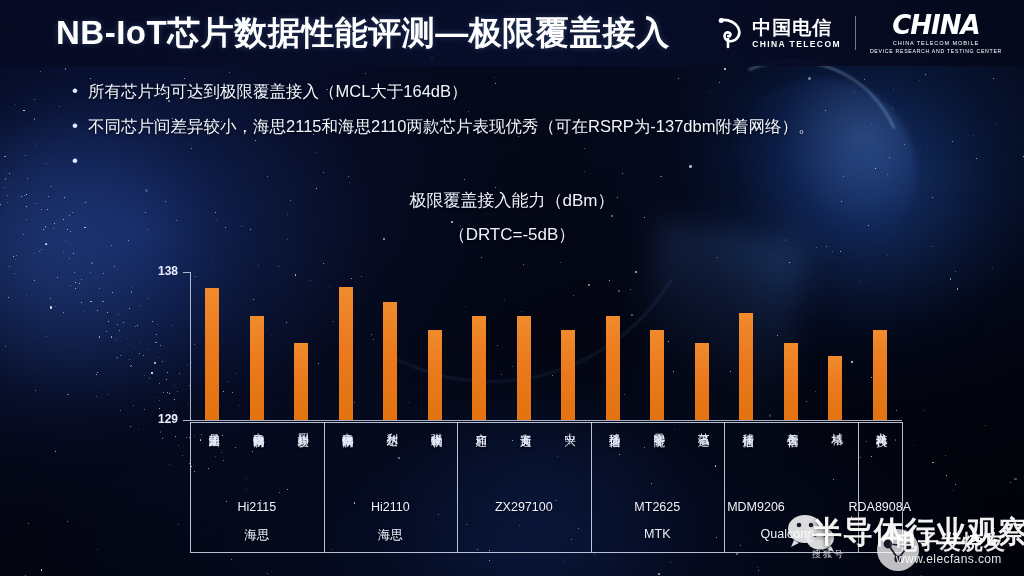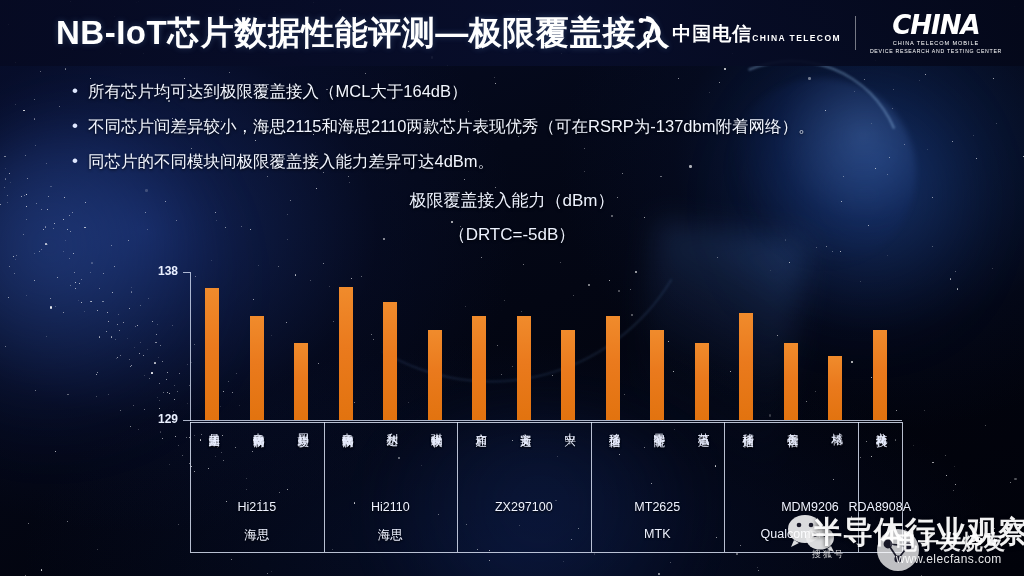--- a/index.html
+++ b/index.html
@@ -43,21 +43,21 @@
   
   .titlebar{position:absolute;left:0;top:0;width:1024px;height:66px;z-index:4;
      background:linear-gradient(90deg,rgba(6,10,34,.92),rgba(8,14,44,.88) 55%,rgba(4,8,26,.95));}
   .title-text{position:absolute;left:56px;top:11px;
      font-size:33px;font-weight:bold;color:#ffffff;letter-spacing:.5px;
      font-family:"Liberation Sans","DejaVu Sans",sans-serif;white-space:nowrap;
      text-shadow:0 0 6px rgba(140,190,255,.25);}
   .logos{position:absolute;right:22px;top:9px;height:48px;display:flex;align-items:center;gap:14px;}
   .ct-logo{display:flex;align-items:center;gap:7px;}
   .ct-mark{width:30px;height:32px;position:relative;}
-  .ct-txt{display:flex;flex-direction:row;line-height:1;align-items:flex-end;}
+  .ct-txt{display:flex;flex-direction:column;line-height:1;}
   .ct-cn{font-size:19px;color:#fff;font-weight:bold;letter-spacing:1px;}
   .ct-en{font-size:8.5px;color:#fff;font-weight:bold;letter-spacing:1.4px;margin-top:3px;}
   .divider-v{width:1px;height:34px;background:rgba(255,255,255,.45);}
   .drtc{display:flex;flex-direction:column;align-items:center;line-height:1;}
   .drtc-mark{font-size:26px;font-weight:bold;color:#fff;letter-spacing:-1px;font-style:italic;
      font-family:"DejaVu Sans",sans-serif;}
   .drtc-s1{font-size:5.6px;color:#fff;letter-spacing:.9px;margin-top:3px;}
   .drtc-s2{font-size:5.2px;color:#fff;letter-spacing:.7px;margin-top:2px;}
 
   
@@ -611,21 +611,20 @@
     <div class="bullet">
       <span class="dot">•</span>
       <span class="btxt">所有芯片均可达到极限覆盖接入（MCL大于164dB）</span>
     </div>
     <div class="bullet">
       <span class="dot">•</span>
       <span class="btxt">不同芯片间差异较小，海思2115和海思2110两款芯片表现优秀（可在RSRP为-137dbm附着网络）。</span>
     </div>
     <div class="bullet">
       <span class="dot">•</span>
-      <span class="btxt">同芯片的不同模块间极限覆盖接入能力差异可达4dBm。</span>
     </div>
   </div>
 
 <div class="chart-title">极限覆盖接入能力（dBm）</div>
 <div class="chart-sub">（DRTC=-5dB）</div>
 
 <div id="chart">
     <div class="ytick" style="left:138px;top:264px;">138</div>
     <div class="ytick" style="left:138px;top:412px;">129</div>
     <div class="axis-line" style="left:190px;top:272px;width:1px;height:149px;"></div>
@@ -672,21 +671,21 @@
     <div class="vendorlabel" style="left:186.8px;top:527px;width:140px;">海思</div>
     <div class="grp-line" style="left:323.5px;top:422px;height:130px;"></div>
     <div class="chiplabel" style="left:320.3px;top:500px;width:140px;">Hi2110</div>
     <div class="vendorlabel" style="left:320.3px;top:527px;width:140px;">海思</div>
     <div class="grp-line" style="left:457.0px;top:422px;height:130px;"></div>
     <div class="chiplabel" style="left:453.8px;top:500px;width:140px;">ZX297100</div>
     <div class="grp-line" style="left:590.5px;top:422px;height:130px;"></div>
     <div class="chiplabel" style="left:587.3px;top:500px;width:140px;">MT2625</div>
     <div class="vendorlabel" style="left:587.3px;top:527px;width:140px;">MTK</div>
     <div class="grp-line" style="left:724.0px;top:422px;height:130px;"></div>
-    <div class="chiplabel" style="left:740px;top:500px;width:140px;">MDM9206</div>
+    <div class="chiplabel" style="left:686px;top:500px;width:140px;">MDM9206</div>
     <div class="vendorlabel" style="left:720.8px;top:527px;width:140px;">Qualcomm</div>
     <div class="grp-line" style="left:857.5px;top:422px;height:130px;"></div>
     <div class="chiplabel" style="left:809.8px;top:500px;width:140px;">RDA8908A</div>
   </div>
 
 <div class="wm wm-wechat">
   <svg viewBox="0 0 52 44" width="52" height="44" aria-hidden="true">
     <ellipse cx="19" cy="17" rx="17" ry="14" fill="rgba(255,255,255,.93)"></ellipse>
     <path d="M8 28 L5 35 L13 31 Z" fill="rgba(255,255,255,.93)"></path>
     <circle cx="13" cy="13" r="2.3" fill="#1b1b2b"></circle>

